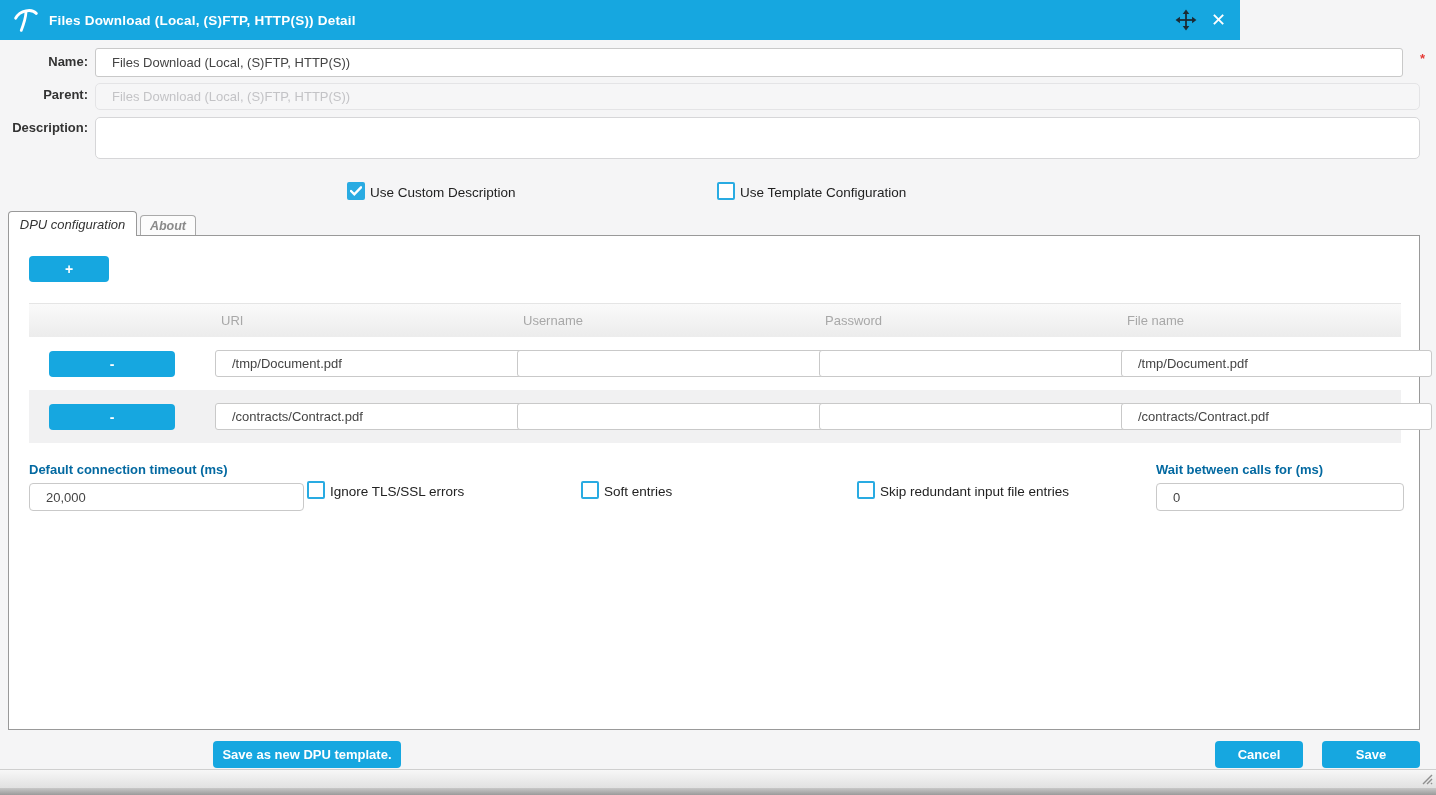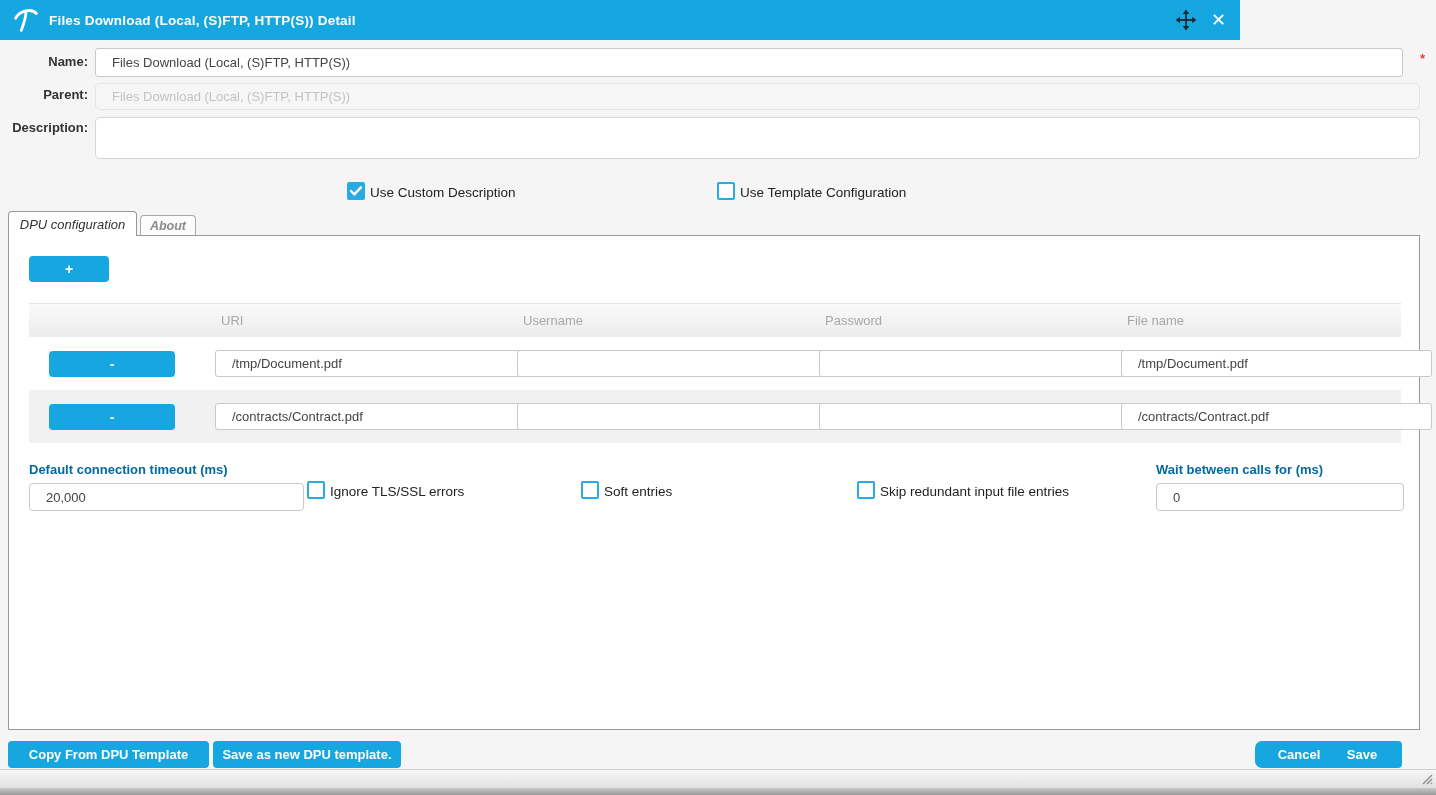--- a/index.html
+++ b/index.html
@@ -51,22 +51,22 @@
 
   
   .opt-label { position:absolute; font-weight:bold; color:#0369a1; font-size:13px; white-space:nowrap; }
   #timeout-input { position:absolute; left:20px; top:247px; width:275px; height:28px; border-radius:4px; }
   #wait-input    { position:absolute; left:1147px; top:247px; width:248px; height:28px; border-radius:4px; }
 
   
   .footer-btn { position:absolute; top:741px; height:27px; }
   #copy-btn   { left:8px;    width:201px; }
   #saveas-btn { left:213px;  width:188px; }
-  #cancel-btn { left:1255px; width:88px;border-radius:7px; }
-  #save-btn   { left:1322px; width:80px;  }
+  #cancel-btn { left:1215px; width:88px; }
+  #save-btn   { left:1322px; width:98px;  }
 
   .statusbar { position:absolute; left:0; top:769px; width:1436px; height:19px; border-top:1px solid #cfcfcf;
                background:linear-gradient(#f7f7f7,#e1e1e1); }
   .resize-grip { position:absolute; right:3px; top:3px; width:14px; height:13px; cursor:nwse-resize; }
   .bottom-strip { position:absolute; left:0; top:788px; width:1436px; height:7px; background:linear-gradient(#c8c8c8,#9a9a9a); }
 </style>
 </head>
 <body>
 
 <div class="window">
@@ -167,21 +167,20 @@
 
     <span class="checkbox" style="left:848px; top:245px;">
       
     </span>
     <span class="cb-label" style="left:871px; top:248px;">Skip redundant input file entries</span>
 
     <span class="opt-label" style="left:1147px; top:226px;">Wait between calls for (ms)</span>
     <input id="wait-input" class="input" value="0" style="">
   </div>
 
-  <button id="copy-btn" class="btn footer-btn">Copy From DPU Template</button>
   <button id="saveas-btn" class="btn footer-btn">Save as new DPU template.</button>
   <button id="cancel-btn" class="btn footer-btn">Cancel</button>
   <button id="save-btn" class="btn footer-btn">Save</button>
 
   <div class="statusbar">
     <span class="resize-grip">
       <svg viewBox="0 0 14 13" width="14" height="13" stroke="#8f8f8f" stroke-width="1.4">
         <line x1="13" y1="2" x2="4" y2="11"></line>
         <line x1="13" y1="6" x2="8" y2="11"></line>
         <line x1="13" y1="10" x2="12" y2="11"></line>

